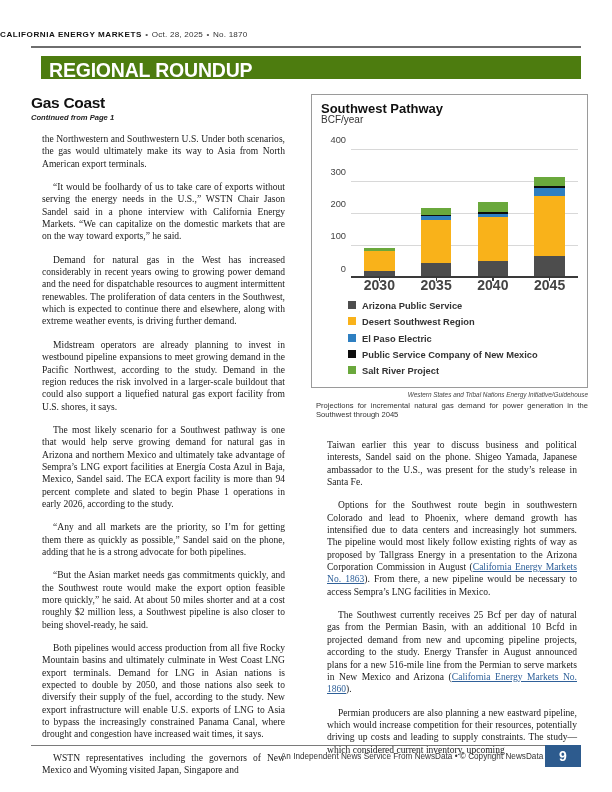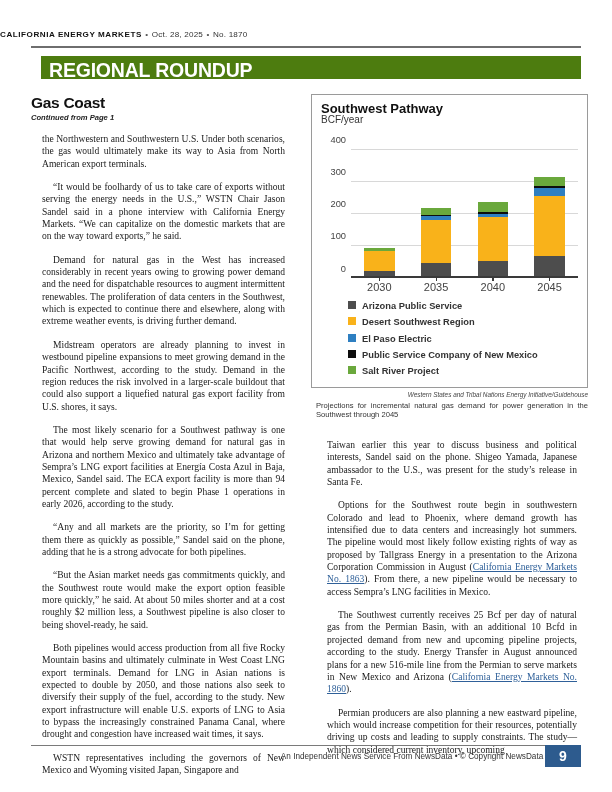--- a/index.html
+++ b/index.html
@@ -180,23 +180,24 @@
     bottom: -4.5px;
     width: 1.3px;
     height: 4.5px;
     background: #3a3a3a;
   }
   .xlabel {
     position: absolute;
     left: 50%;
     transform: translateX(-50%);
     bottom: -17px;
-    font-size: 11px;
+    font-size: 14px;
     color: #444;
     white-space: nowrap;
+    font-weight: bold;
   }
 
   
   #legend {
     position: absolute;
     left: 36px;
     top: 206px;
     right: 8px;
   }
   .legend-row {

